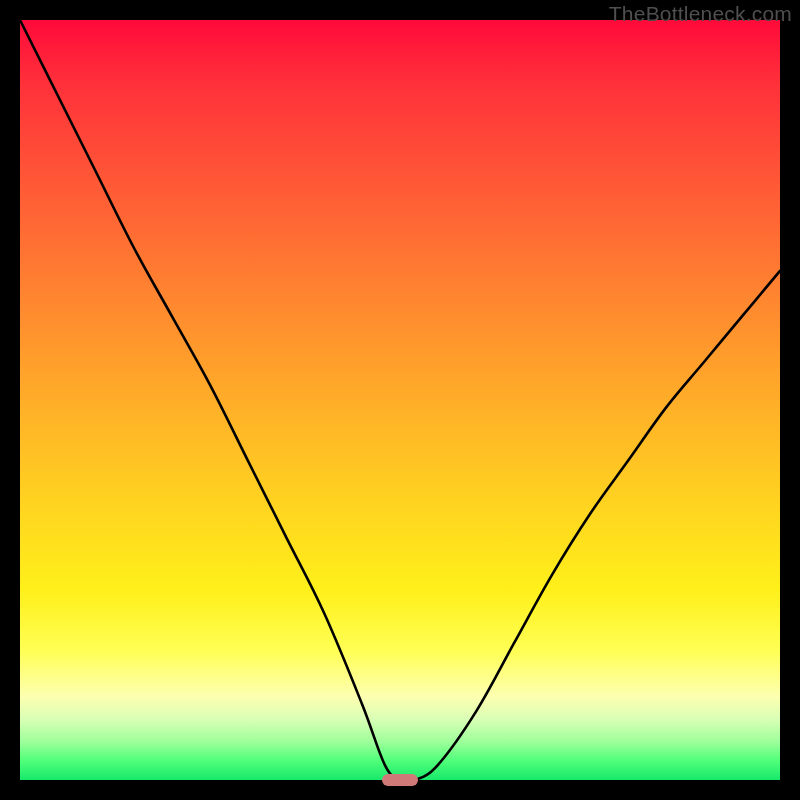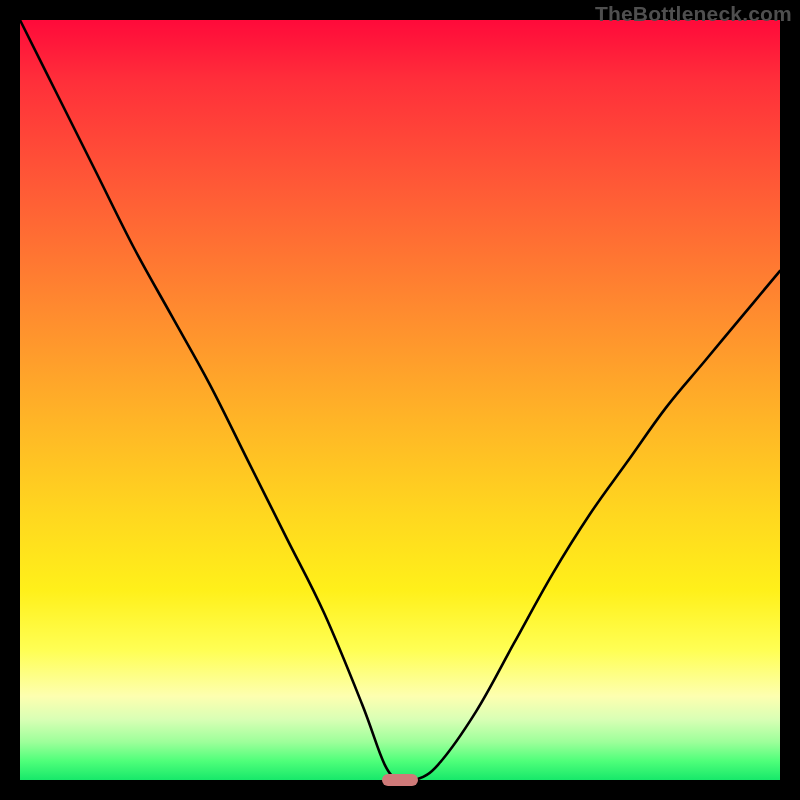--- a/index.html
+++ b/index.html
@@ -39,21 +39,21 @@
       #4fff7a 97.5%,
       #17e86a 100%
     );
   }
   .watermark {
     position: absolute;
     top: 2px;
     right: 8px;
     color: #4f4f4f;
     font-size: 21px;
-    font-weight: 700;
+    font-weight: 400;
     letter-spacing: 0.2px;
     user-select: none;
   }
   svg.curve {
     position: absolute;
     left: 20px;
     top: 20px;
     width: 760px;
     height: 760px;
     overflow: visible;

